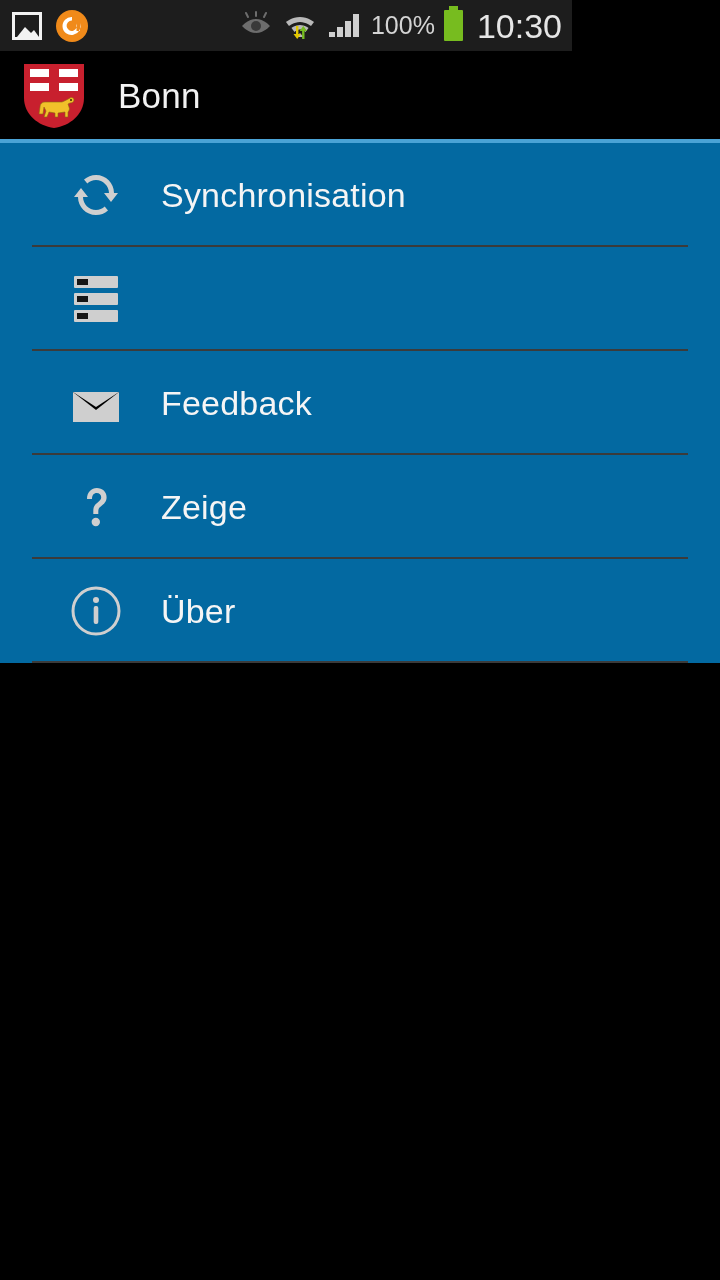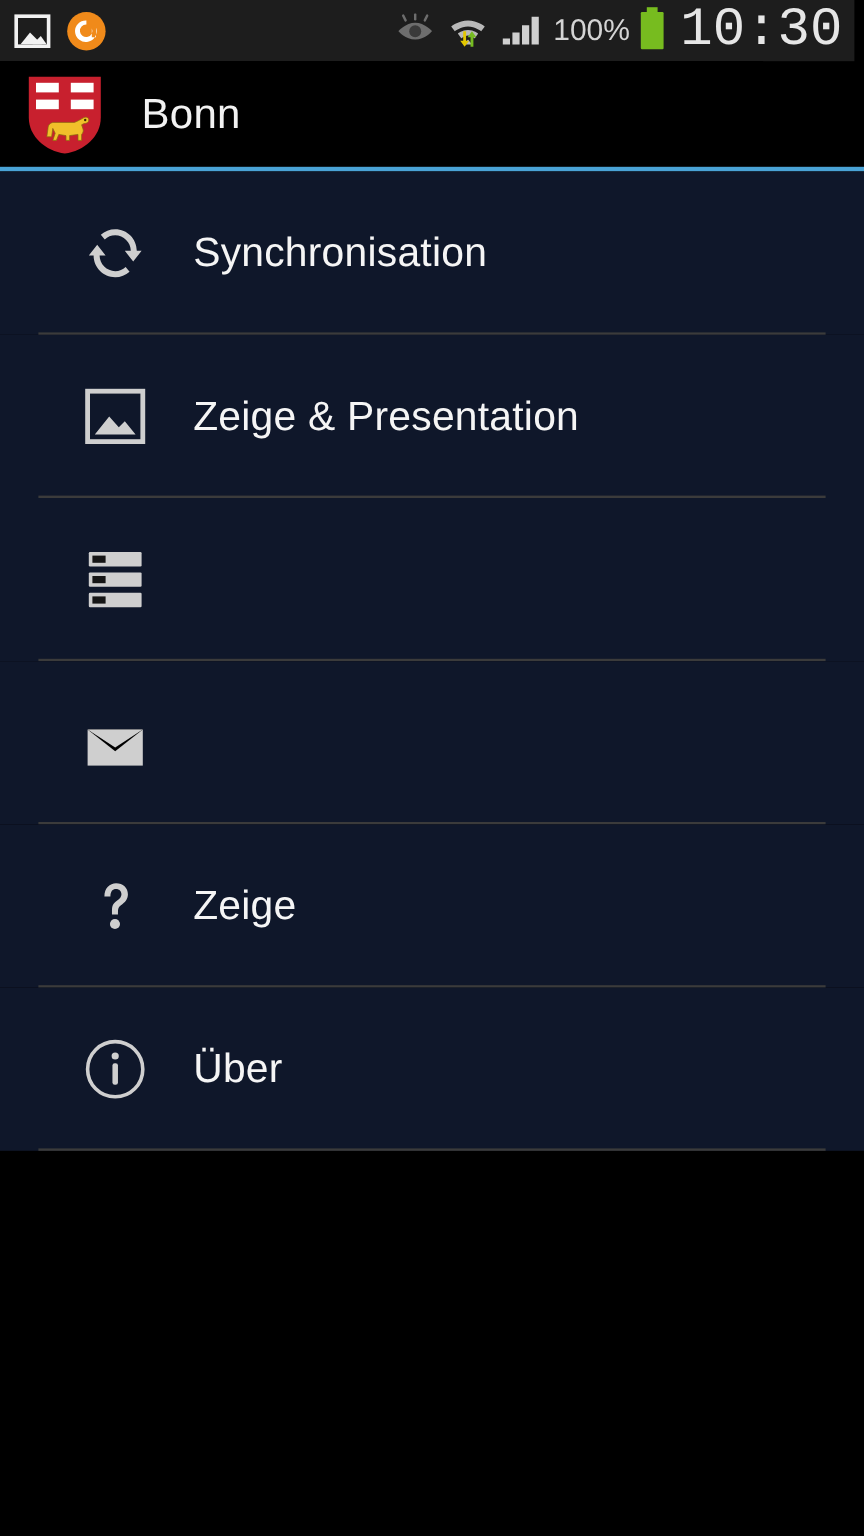--- a/index.html
+++ b/index.html
@@ -18,21 +18,21 @@
     position: relative;
     width: 720px;
     height: 1280px;
     background: #000000;
   }
 
   
   .status-bar {
     position: absolute;
     top: 0; left: 0;
-    width: 712px;
+    width: 572px;
     height: 51px;
     background: #1d1d1d;
     display: flex;
     align-items: center;
     box-sizing: border-box;
     padding: 0 10px 0 12px;
   }
   .status-left {
     display: flex;
     align-items: center;
@@ -100,25 +100,24 @@
   }
   .icon-battery::before {
     content: "";
     position: absolute;
     top: -4px; left: 5px;
     width: 9px; height: 4px;
     background: #77bc1f;
   }
   .status-clock {
     color: #e6e6e6;
-    font-size: 45px;
+    font-size: 34px;
     line-height: 1;
     margin-left: 5px;
     letter-spacing: 0px;
-    font-family: Liberation Mono, monospace;
   }
 
   
   .action-bar {
     position: absolute;
     top: 51px; left: 0;
     width: 636px;
     height: 89px;
     background: #000000;
     display: flex;
@@ -149,26 +148,26 @@
 
   
   .list {
     position: absolute;
     top: 143px; left: 0;
     width: 720px;
     background: #000000;
   }
   .list-item {
     position: relative;
-    height: 136px;
+    height: 104px;
     display: flex;
     align-items: center;
     box-sizing: border-box;
     padding-left: 32px;
-    background: #0f172a;
+    background: #0369a1;
   }
   .list-item .divider {
     position: absolute;
     left: 32px;
     right: 32px;
     bottom: 0;
     height: 2px;
     background: #3b3b3b;
   }
   .item-icon {
@@ -293,30 +292,20 @@
                    C19.3 9.7 23.4 8 28 8 Z" fill="#cfcfcf"></path>
           <path d="M28 48 C18 48 10 40 10 30 L6 30 L13 21 L20 30 L15 30
                    C15 37 21 43 28 43 C31.4 43 34.4 41.7 36.7 39.5 L40 43.4
                    C36.7 46.3 32.6 48 28 48 Z" fill="#cfcfcf"></path>
         </svg>
       </div>
       <span class="item-label">Synchronisation</span>
       <div class="divider"></div>
     </div>
 
-    <div class="list-item">
-      <div class="item-icon">
-        <svg width="52" height="52" viewBox="0 0 52 52">
-          <rect x="3" y="5" width="46" height="42" fill="none" stroke="#cfcfcf" stroke-width="4"></rect>
-          <path d="M9 41 L21 26 L29 35 L34 30 L43 41 Z" fill="#cfcfcf"></path>
-        </svg>
-      </div>
-      <span class="item-label">Zeige &amp; Presentation</span>
-      <div class="divider"></div>
-    </div>
 
     <div class="list-item">
       <div class="item-icon">
         <div class="storage-icon">
           <div class="bar"></div>
           <div class="bar"></div>
           <div class="bar"></div>
         </div>
       </div>
       <div class="divider"></div>
@@ -324,20 +313,21 @@
 
 
     <div class="list-item">
       <div class="item-icon">
         <svg width="54" height="54" viewBox="0 0 54 54">
           <rect x="4" y="16" width="46" height="30" fill="#cfcfcf"></rect>
           <path d="M4 16 L27 34 L50 16 Z" fill="#000000"></path>
           <path d="M4 16 L50 16 L27 31 Z" fill="#cfcfcf"></path>
         </svg>
       </div>
+      <span class="item-label">Feedback</span>
       <div class="divider"></div>
     </div>
 
     <div class="list-item">
       <div class="item-icon">
         <svg width="54" height="54" viewBox="0 0 54 54">
           <path d="M18 19 C18 12 22.5 8 27.8 8 C33.4 8 37.6 11.8 37.6 17.2
                    C37.6 21.6 35 24 31.8 26.4 C29.8 27.9 29.3 29 29.3 32 L29.3 34
                    L24.3 34 L24.3 31 C24.3 26.8 25.3 25 28.4 22.7
                    C30.9 20.8 32.2 19.6 32.2 17.3 C32.2 14.7 30.4 12.9 27.7 12.9

